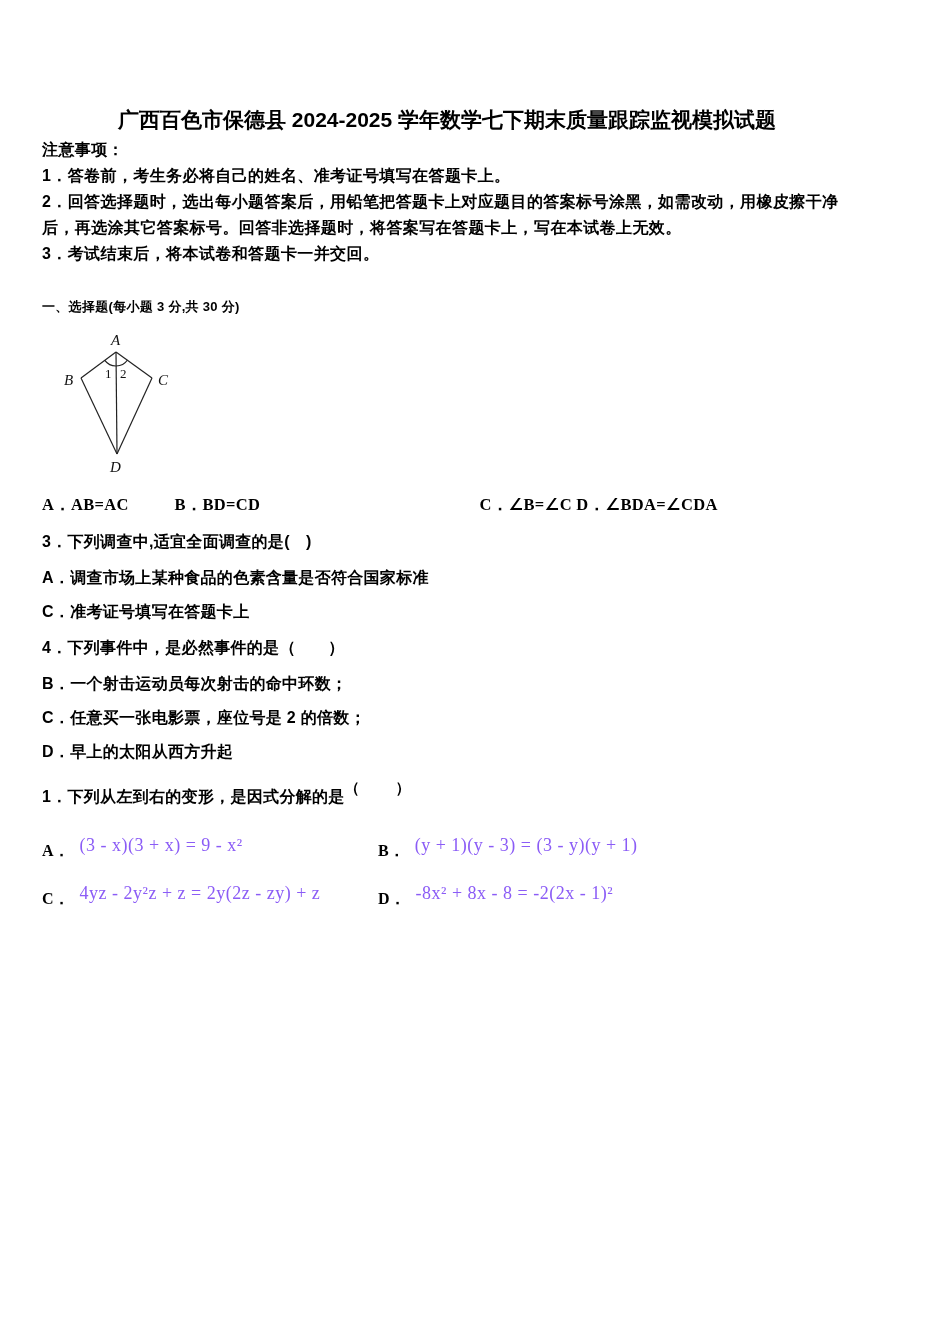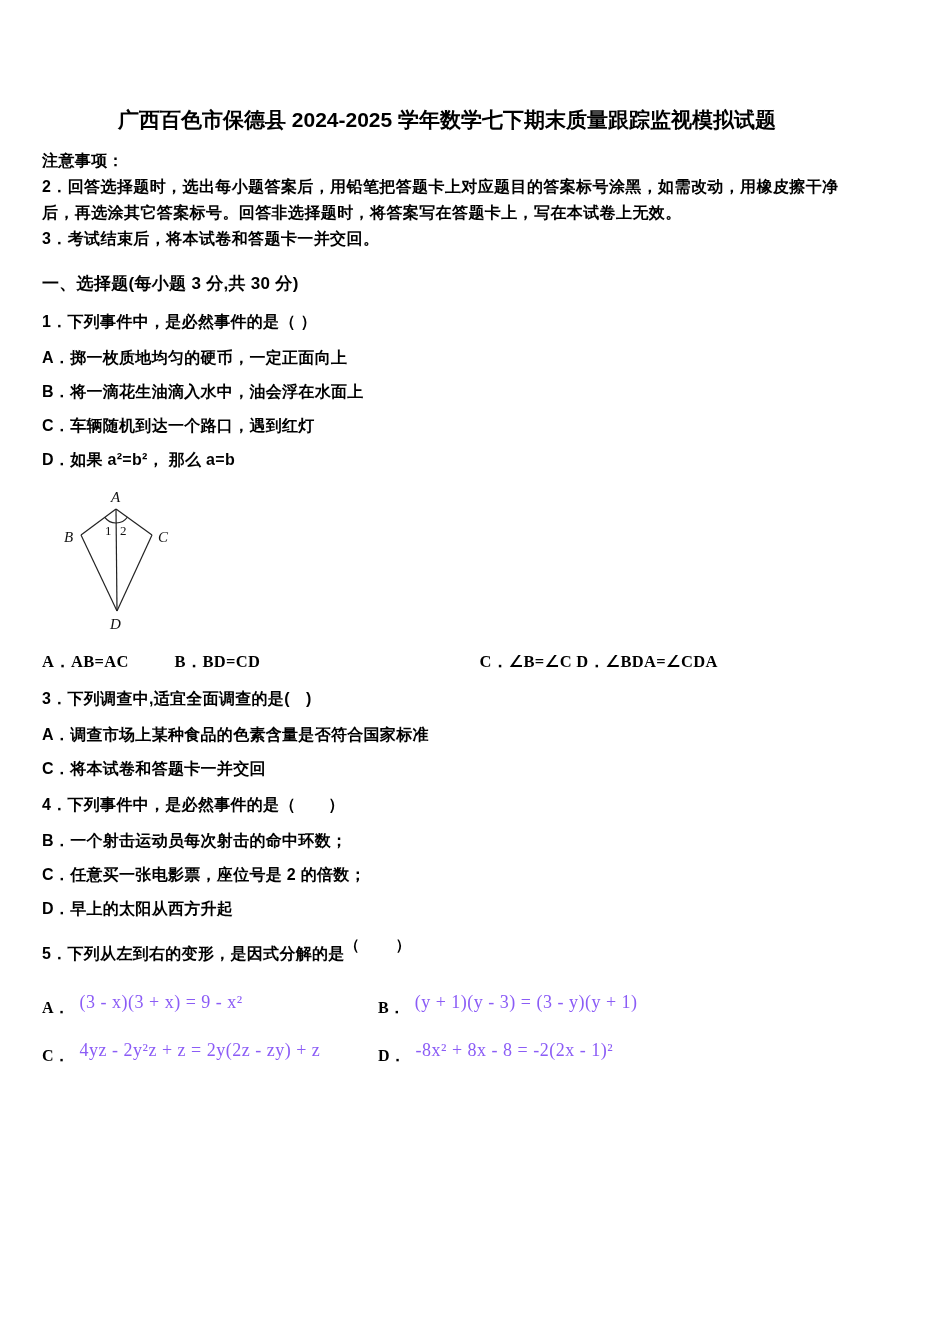--- a/index.html
+++ b/index.html
@@ -24,30 +24,30 @@
   .title {
     margin: 0;
     padding-top: 106px;
     text-align: center;
     font-size: 21px;
     line-height: 28px;
     font-weight: 700;
     color: #000;
   }
   .notice {
-    margin-top: 14px;
+    margin-top: 3px;
     font-size: 16px;
     line-height: 26px;
     font-weight: 600;
     letter-spacing: 0.4px;
     color: #000;
   }
   .section-heading {
-    margin-top: 20px;
-    font-size: 17px;
+    margin-top: 28px;
+    font-size: 13px;
     line-height: 24px;
     font-weight: 700;
     letter-spacing: 0.3px;
     color: #000;
   }
   .stem {
     margin-top: 14px;
     font-size: 16px;
     line-height: 24px;
     font-weight: 600;
@@ -129,33 +129,27 @@
 </style>
 </head>
 <body>
 
 <div class="page">
 
   <h1 class="title">广西百色市保德县 2024-2025 学年数学七下期末质量跟踪监视模拟试题</h1>
 
   <div class="notice">
     <div>注意事项：</div>
+    <div>1．答卷前，考生务必将自己的姓名、准考证号填写在答题卡上。</div>
     <div>2．回答选择题时，选出每小题答案后，用铅笔把答题卡上对应题目的答案标号涂黑，如需改动，用橡皮擦干净后，再选涂其它答案标号。回答非选择题时，将答案写在答题卡上，写在本试卷上无效。</div>
     <div>3．考试结束后，将本试卷和答题卡一并交回。</div>
   </div>
 
   <div class="section-heading">一、选择题(每小题 3 分,共 30 分)</div>
 
-  <div>
-    <div class="stem">1．下列事件中，是必然事件的是（ ）</div>
-    <div class="option-line">A．掷一枚质地均匀的硬币，一定正面向上</div>
-    <div class="option-line">B．将一滴花生油滴入水中，油会浮在水面上</div>
-    <div class="option-line">C．车辆随机到达一个路口，遇到红灯</div>
-    <div class="option-line">D．如果 a²=b²， 那么 a=b</div>
-  </div>
 
   <div>
 
     <div class="figure-wrap">
       <svg class="geo-svg" width="135" height="155" viewBox="0 0 135 155" xmlns="http://www.w3.org/2000/svg">
 
         <line x1="62" y1="25" x2="27" y2="51"></line>
         <line x1="62" y1="25" x2="98" y2="51"></line>
         <line x1="62" y1="25" x2="63" y2="127"></line>
         <line x1="27" y1="51" x2="63" y2="127"></line>
@@ -177,33 +171,33 @@
       <span class="cell cell-a">A．AB=AC</span>
       <span class="cell cell-b">B．BD=CD</span>
       <span class="cell cell-c">C．∠B=∠C</span>
       <span class="cell">D．∠BDA=∠CDA</span>
     </div>
   </div>
 
   <div>
     <div class="stem">3．下列调查中,适宜全面调查的是(　)</div>
     <div class="option-line">A．调查市场上某种食品的色素含量是否符合国家标准</div>
-    <div class="option-line">C．将本试卷和答题卡一并交回</div>
+    <div class="option-line">C．准考证号填写在答题卡上</div>
   </div>
 
   <div>
     <div class="stem">4．下列事件中，是必然事件的是（　　）</div>
     <div class="option-line">B．一个射击运动员每次射击的命中环数；</div>
     <div class="option-line">C．任意买一张电影票，座位号是 2 的倍数；</div>
     <div class="option-line">D．早上的太阳从西方升起</div>
   </div>
 
   <div>
     <div class="stem">
-      <span>5．下列从左到右的变形，是因式分解的是</span><span class="stem-sup">（　　）</span>
+      <span>1．下列从左到右的变形，是因式分解的是</span><span class="stem-sup">（　　）</span>
     </div>
 
     <div class="q5-row">
       <span class="q5-cell left">
         <span class="opt-letter">A．</span>
         <span class="formula">(3 - x)(3 + x) = 9 - x²</span>
       </span>
       <span class="q5-cell">
         <span class="opt-letter">B．</span>
         <span class="formula">(y + 1)(y - 3) = (3 - y)(y + 1)</span>

